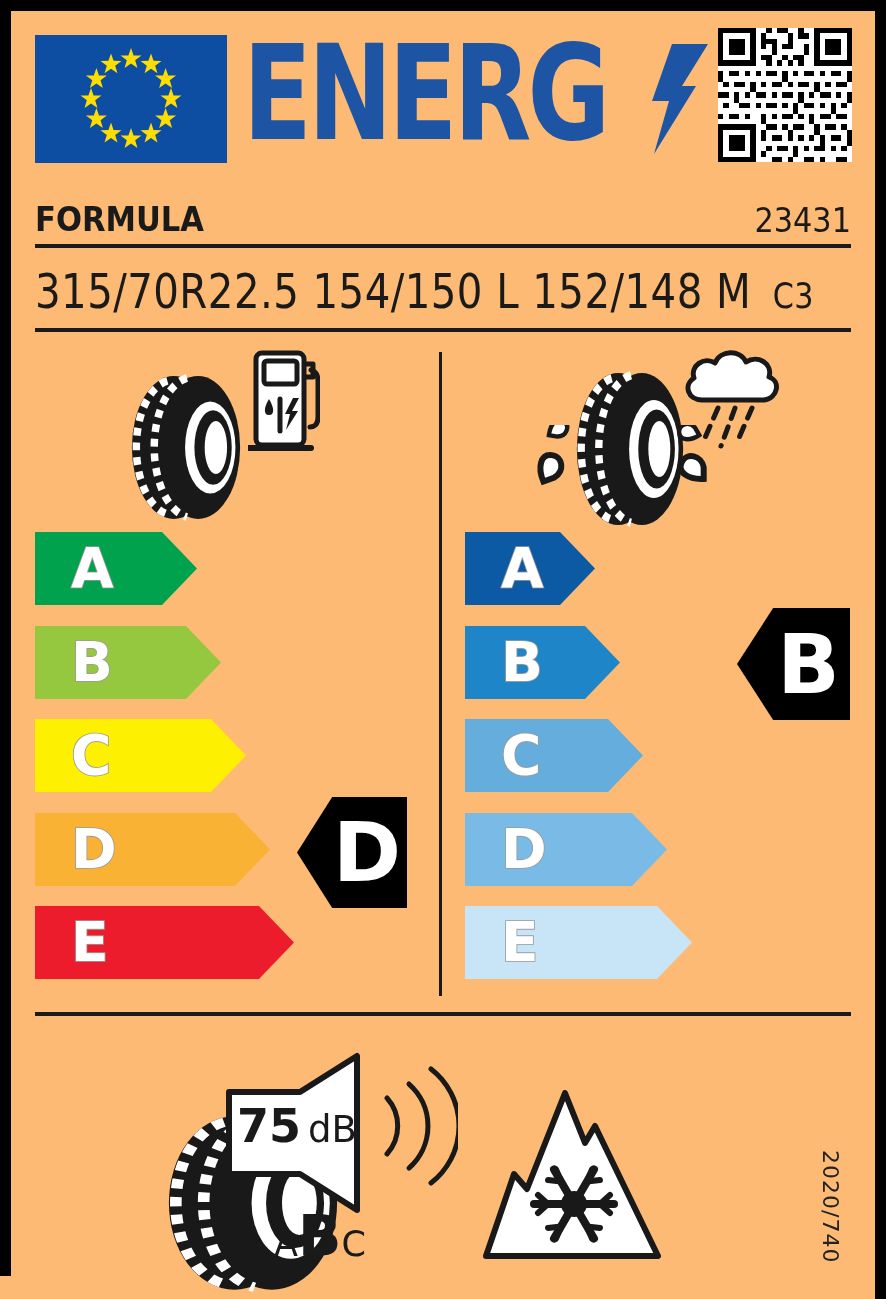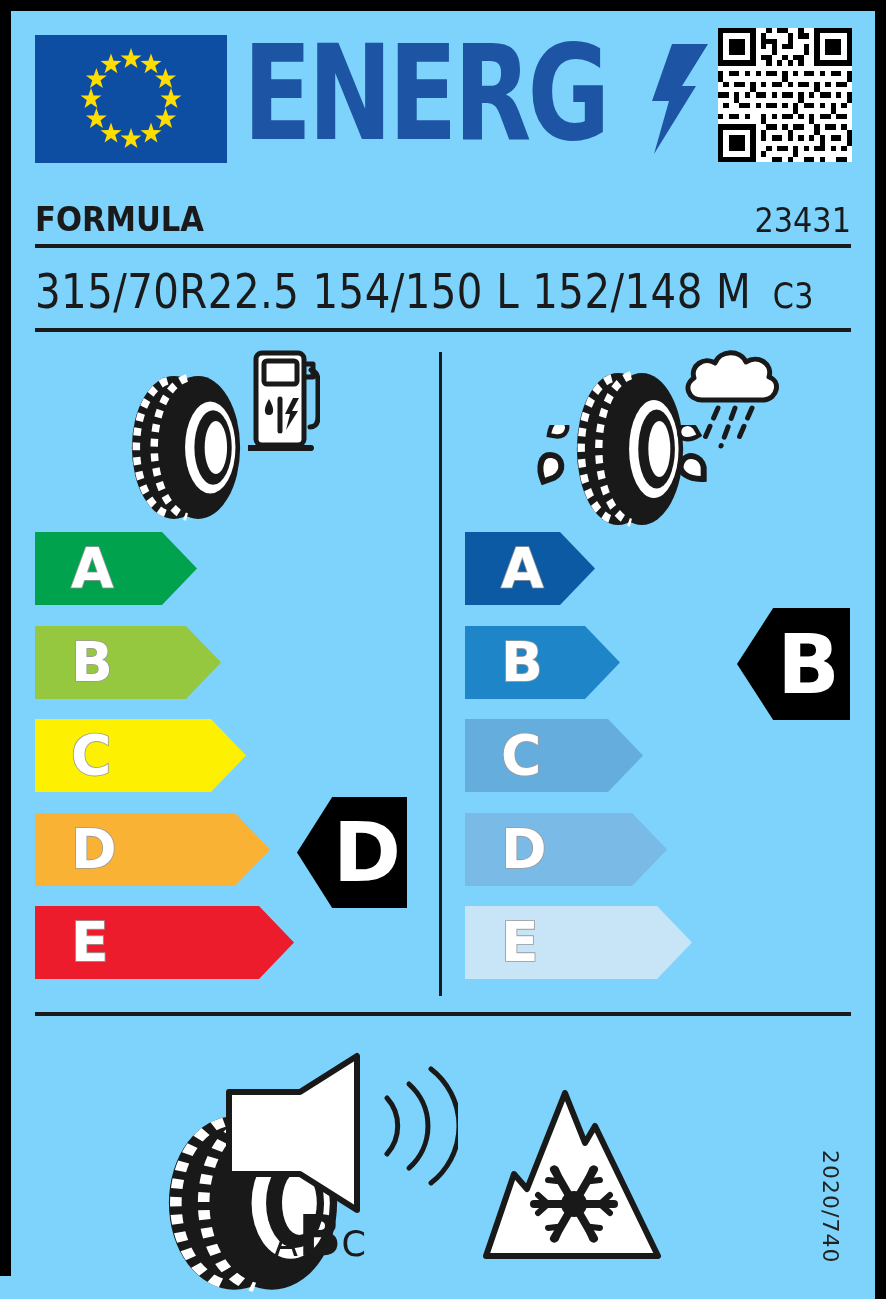--- a/index.html
+++ b/index.html
@@ -1,17 +1,17 @@
 <!DOCTYPE html>
 <html><head>
 <meta charset="utf-8">
 <style>
   html,body{margin:0;padding:0;background:#fff;}
   .label{
-    position:relative;width:886px;height:1299px;background:#7dd3fc;overflow:hidden;
+    position:relative;width:886px;height:1299px;background:#fdba74;overflow:hidden;
     font-family:"DejaVu Sans","Liberation Sans",sans-serif;color:#1a1a1a;
   }
   
   .b-top{position:absolute;left:0;top:0;width:886px;height:11px;background:#000;}
   .b-left{position:absolute;left:0;top:0;width:11px;height:1276px;background:#000;}
   .b-right{position:absolute;left:875px;top:0;width:11px;height:1299px;background:#000;}
 
   
   .eu-flag{position:absolute;left:35px;top:35px;width:192px;height:128px;}
   .energ{position:absolute;left:243px;top:38px;height:116px;color:#1d54a4;}
@@ -229,20 +229,24 @@
   <div class="ind indB">B</div>
 
   <div class="rule r3"></div>
 
   <svg class="tire-noise" viewBox="0 0 120 150" preserveAspectRatio="none">
       <use href="#tireg"></use>
     </svg>
   <svg class="speaker" viewBox="0 0 136 162">
     <polygon points="3,40 74,40 131,4 131,158 74,122 3,122" fill="#fff" stroke="#191919" stroke-width="6" stroke-linejoin="round"></polygon>
   </svg>
+  <div class="db-box">
+    <span class="val">75</span>
+    <span class="unit">dB</span>
+  </div>
   <svg class="arcs" viewBox="0 0 74 134">
     <g fill="none" stroke="#191919" stroke-width="5" stroke-linecap="round">
       <path d="M3 38 A42 42 0 0 1 3 94"></path>
       <path d="M25 24 A56 56 0 0 1 25 108"></path>
       <path d="M47 9 A72 72 0 0 1 47 123"></path>
     </g>
   </svg>
   <div class="abc">
     <span class="sm">A</span>
     <span class="bg">B</span>

